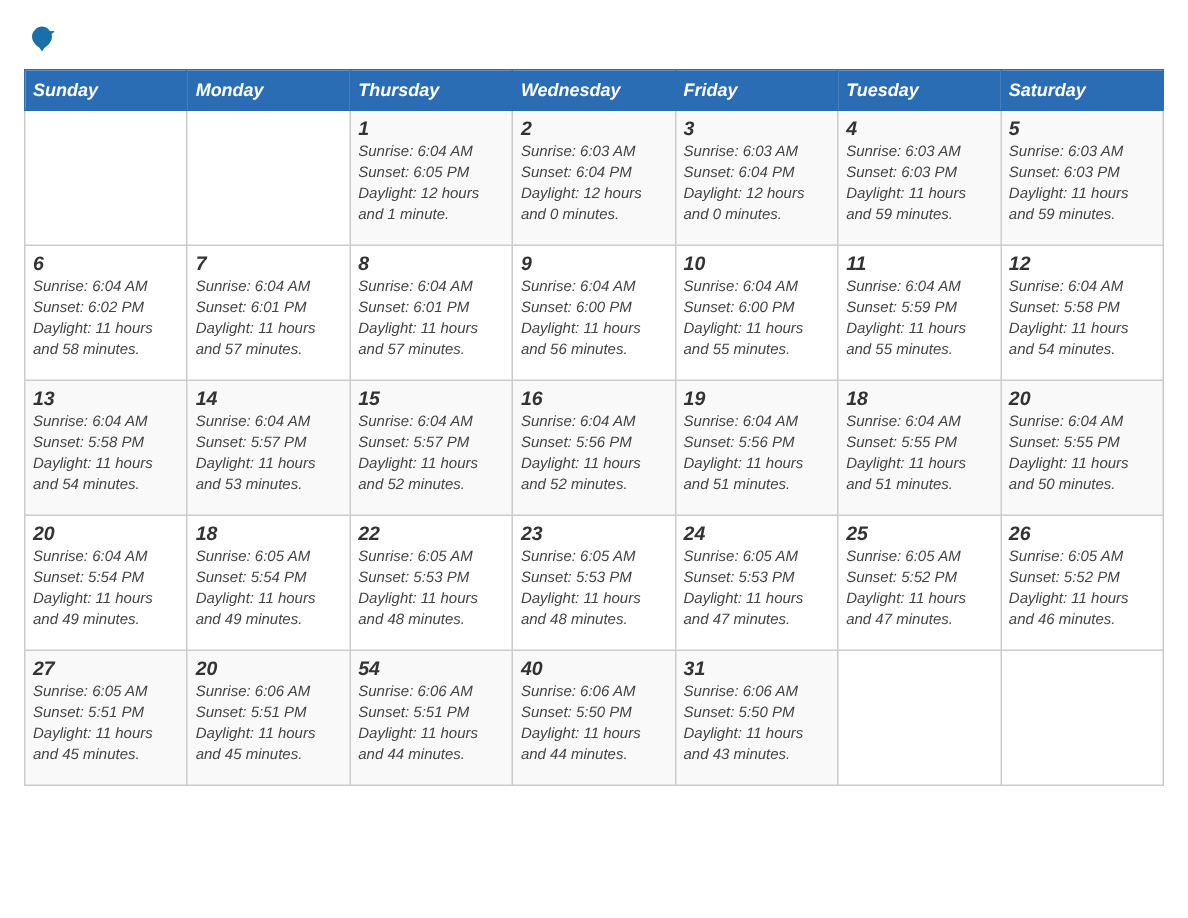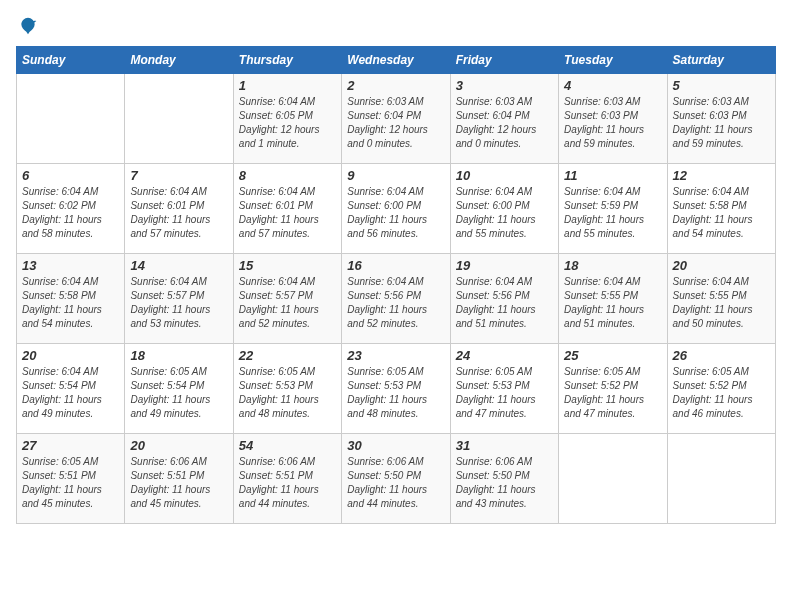--- a/index.html
+++ b/index.html
@@ -338,21 +338,21 @@
 and 45 minutes.</div>
         </td>
         <td>
           <span class="day-number">54</span>
           <div class="day-info" style="white-space: pre-line;">Sunrise: 6:06 AM
 Sunset: 5:51 PM
 Daylight: 11 hours
 and 44 minutes.</div>
         </td>
         <td>
-          <span class="day-number">30</span>
+          <span class="day-number">40</span>
           <div class="day-info" style="white-space: pre-line;">Sunrise: 6:06 AM
 Sunset: 5:50 PM
 Daylight: 11 hours
 and 44 minutes.</div>
         </td>
         <td>
           <span class="day-number">31</span>
           <div class="day-info" style="white-space: pre-line;">Sunrise: 6:06 AM
 Sunset: 5:50 PM
 Daylight: 11 hours

